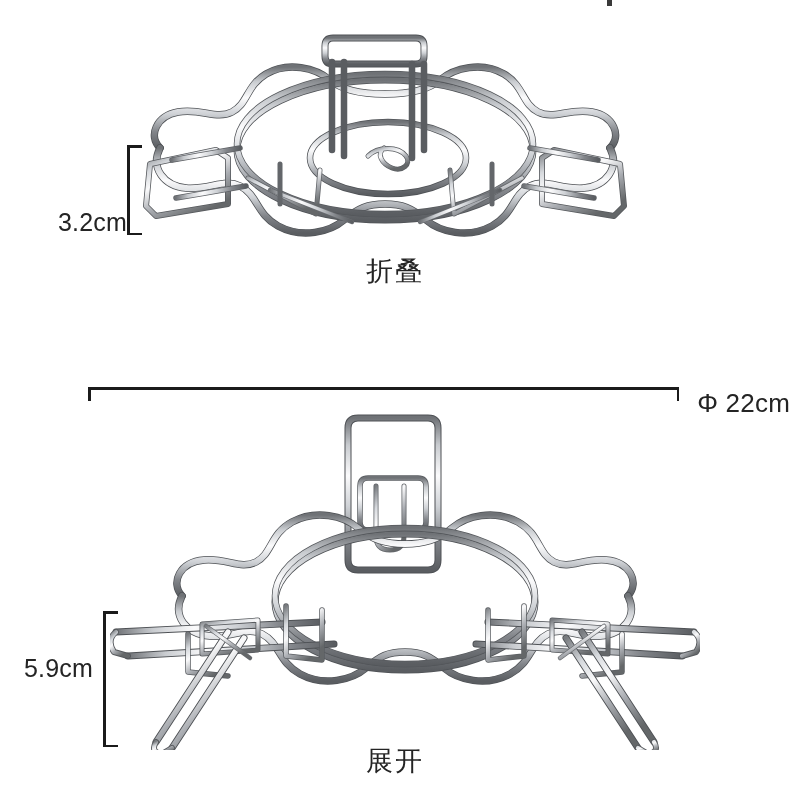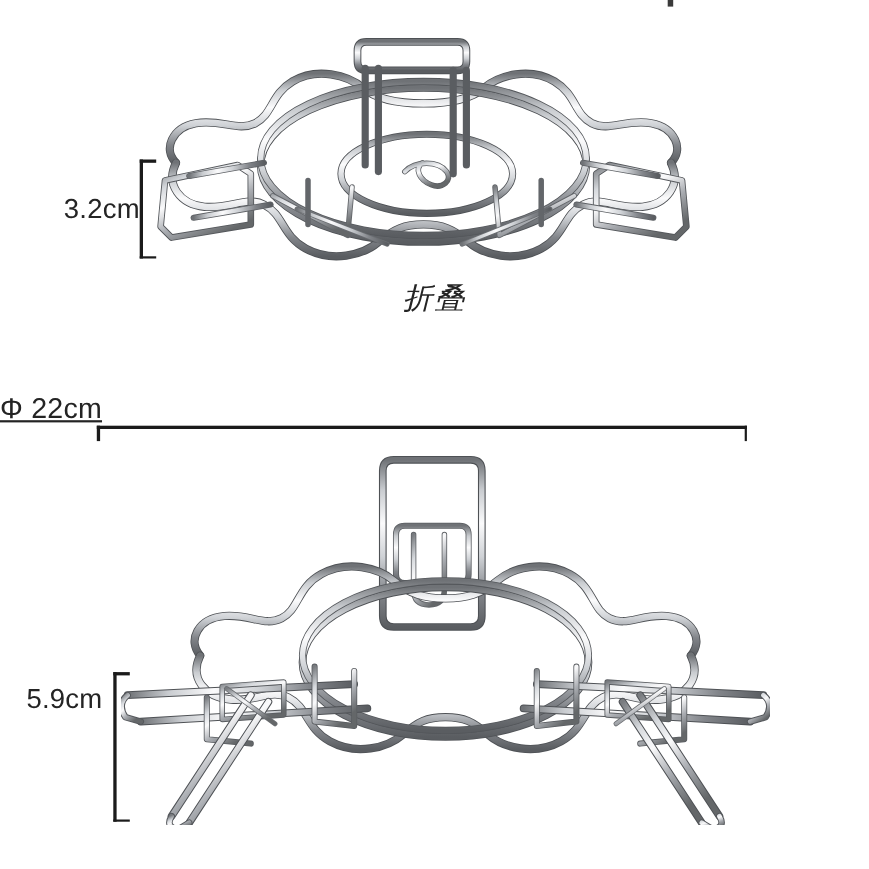--- a/index.html
+++ b/index.html
@@ -18,43 +18,42 @@
 
   
   .dim-text {
     position: absolute;
     color: #242424;
     font-size: 25px;
     font-weight: 400;
     letter-spacing: 0.2px;
     white-space: nowrap;
     line-height: 1;
+    margin-top: 32px;
   }
   #height-folded-label { left: 58px;  top: 178px; }
   #height-open-label   { left: 24px;  top: 624px; }
   #width-label {
     left: 0; right: 0;
     top: 358px;
-    text-align: left;
+    text-align: right;
     font-size: 26px;
-    text-decoration: underline;
   }
 
   
   .caption {
     position: absolute;
     left: 0; right: 0;
     text-align: center;
     color: #242424;
     font-size: 27px;
     font-weight: 400;
     letter-spacing: 2px;
     line-height: 1;
     white-space: nowrap;
-    font-style: italic;
   }
   #caption-folded { top: 258px; }
   #caption-open   { top: 748px; }
 
   
   .bracket { position: absolute; }
   .bracket .stem  { position: absolute; background: #1b1b1b; }
   .bracket .tick  { position: absolute; background: #1b1b1b; }
 
   
@@ -365,14 +364,15 @@
   </div>
 
   <div id="height-open-label" class="dim-text">5.9cm</div>
 
   <div id="bracket-open" class="bracket v-bracket">
     <span class="tick top"></span>
     <span class="stem"></span>
     <span class="tick bottom"></span>
   </div>
 
+  <div id="caption-open" class="caption">展开</div>
 
 </div>
 
 </body></html>

